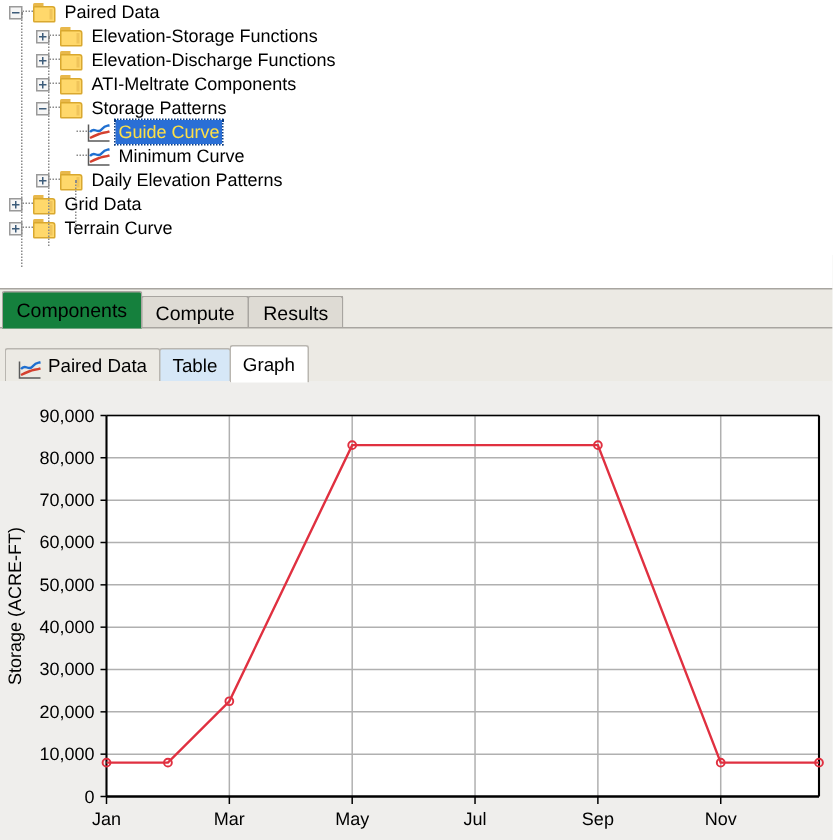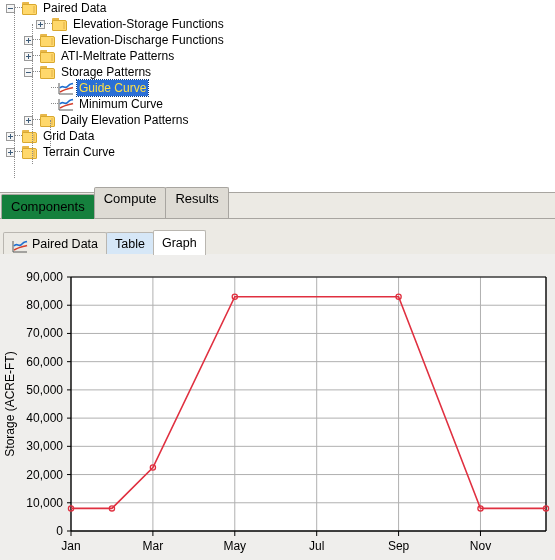--- a/index.html
+++ b/index.html
@@ -64,21 +64,21 @@
     background:#2a6fd6;color:#fde047;outline:1px dotted #0b3c80;
   }
 
   
   .tabstrip{
     position:absolute;left:0;top:192px;width:555px;height:26px;
     background:#eceae4;border-top:1px solid #a8a5a0;
   }
   .tabstrip .tabs{display:flex;align-items:flex-end;height:26px;padding-left:1px;}
   .mtab{
-    height:32px;line-height:22px;padding:0 9px;font-size:13px;
+    height:22px;line-height:22px;padding:0 9px;font-size:13px;
     background:#dedbd4;border:1px solid #a8a5a0;border-bottom:none;
     margin-right:-1px;box-sizing:border-box;color:#000;
     border-radius:2px 2px 0 0;
   }
   .mtab.active{
     background:#15803d;height:25px;line-height:24px;position:relative;z-index:2;
   }
 
   
   .subtabstrip{
@@ -112,21 +112,21 @@
     <div id="tree-root">
         <div class="tree-row" style="padding-left: 6px;">
           <span class="toggle"></span>
           <span class="dots"></span>
           <span class="folder">
             <span class="tab"></span>
             <span class="body"></span>
           </span>
           <span class="tree-label">Paired Data</span>
         </div>
-        <div class="tree-row" style="padding-left: 24px; margin-left: 12px;">
+        <div class="tree-row" style="padding-left: 24px;">
           <span class="toggle plus"></span>
           <span class="dots"></span>
           <span class="folder">
             <span class="tab"></span>
             <span class="body"></span>
           </span>
           <span class="tree-label">Elevation-Storage Functions</span>
         </div>
         <div class="tree-row" style="padding-left: 24px;">
           <span class="toggle plus"></span>
@@ -137,21 +137,21 @@
           </span>
           <span class="tree-label">Elevation-Discharge Functions</span>
         </div>
         <div class="tree-row" style="padding-left: 24px;">
           <span class="toggle plus"></span>
           <span class="dots"></span>
           <span class="folder">
             <span class="tab"></span>
             <span class="body"></span>
           </span>
-          <span class="tree-label">ATI-Meltrate Patterns</span>
+          <span class="tree-label">ATI-Meltrate Components</span>
         </div>
         <div class="tree-row" style="padding-left: 24px;">
           <span class="toggle"></span>
           <span class="dots"></span>
           <span class="folder">
             <span class="tab"></span>
             <span class="body"></span>
           </span>
           <span class="tree-label">Storage Patterns</span>
         </div>

